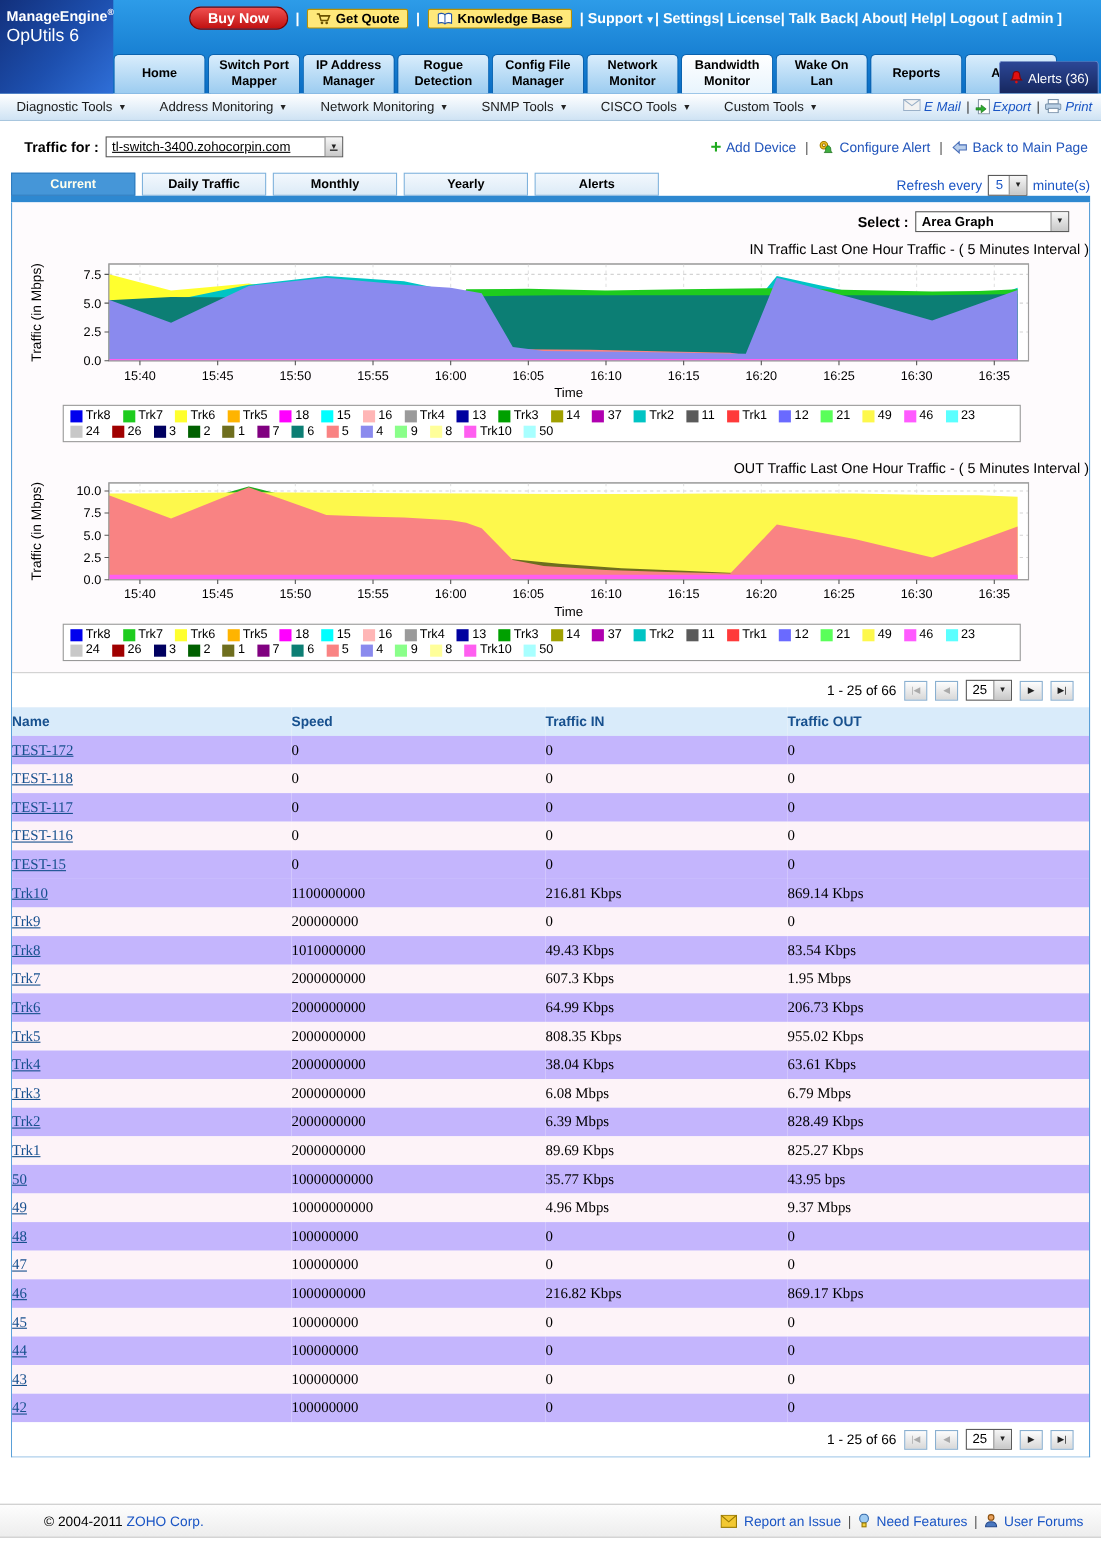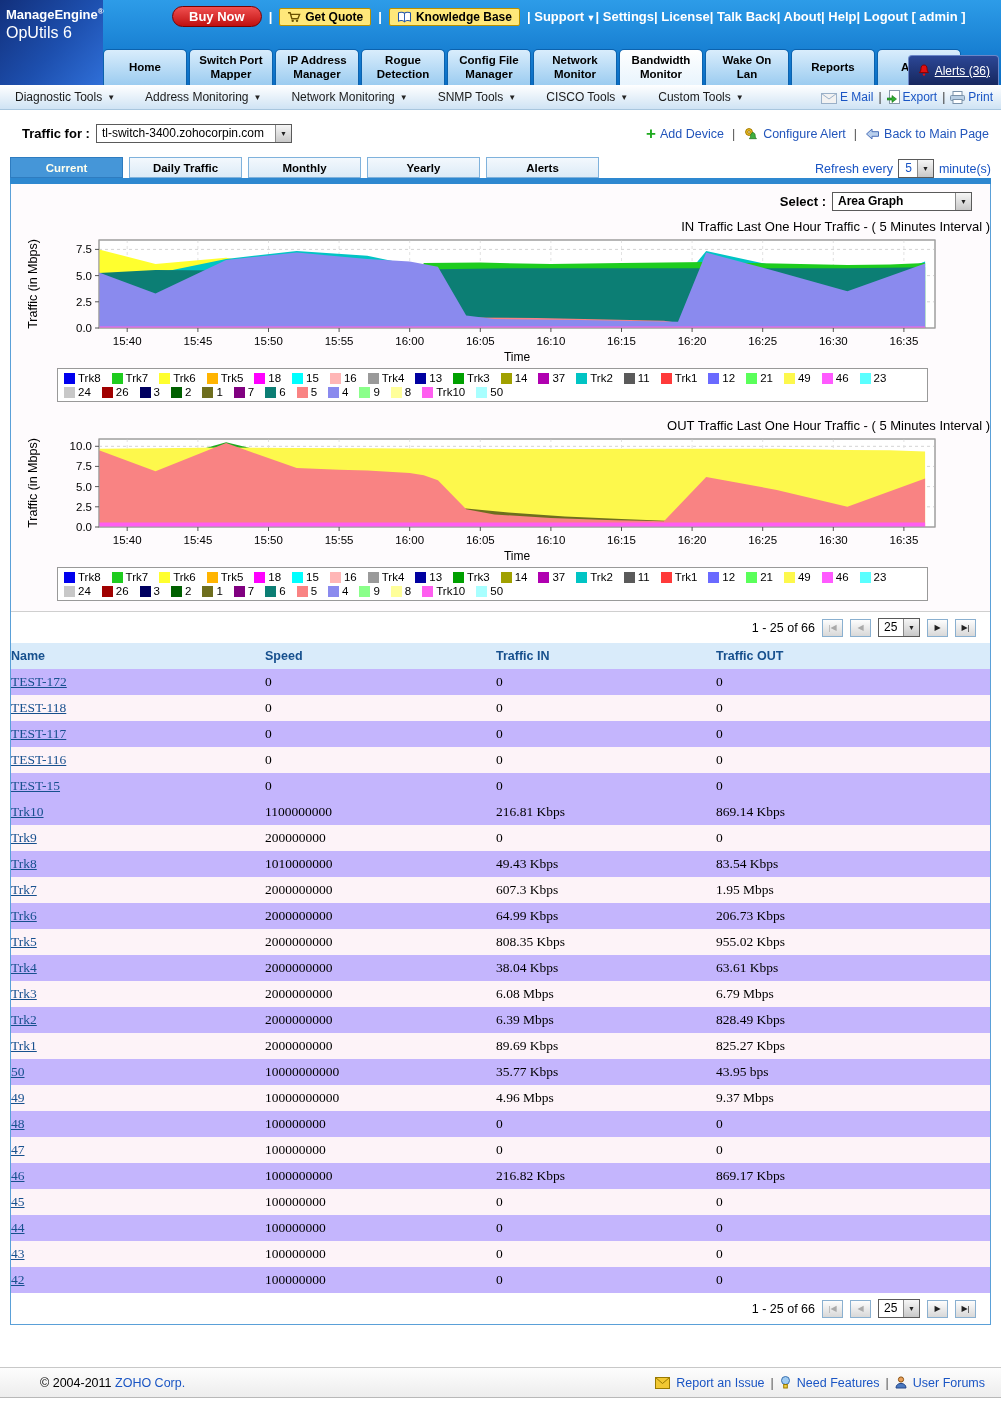--- a/index.html
+++ b/index.html
@@ -28,30 +28,30 @@
               align-items: flex-end; height: 40px; }
   .tab { flex: 0 0 auto; min-width: 70px; max-width: 84px; height: 36px; margin-right: 2px;
          background: linear-gradient(#d9edfc, #9cccf0); border: 1px solid #0b62ae; border-bottom: none;
          border-radius: 5px 5px 0 0; font-size: 11.5px; font-weight: bold; color: #000;
          display: flex; align-items: center; justify-content: center; text-align: center;
          line-height: 1.2; padding: 2px 5px; cursor: pointer; }
   .tab.active { background: linear-gradient(#ffffff, #e8f4fd); }
   .tab.single { min-width: 84px; }
   .alerts-tab { flex: 0 0 auto; height: 30px; margin-left: 5px; display: flex; align-items: center; gap: 4px;
                 background: linear-gradient(#2c4796, #16275e); border: 1px solid #6a86c8; border-bottom: none;
-                border-radius: 4px 4px 0 0; color: #fff; font-size: 12px; padding: 0 8px; cursor: pointer; text-decoration: underline; }
+                border-radius: 4px 4px 0 0; color: #fff; font-size: 12px; padding: 0 8px; cursor: pointer; }
 
   
   .menubar { height: 25px; background: linear-gradient(#ffffff, #cfe3f4); border-bottom: 1px solid #a8c6de;
              display: flex; align-items: center; font-size: 12px; color: #1a1a1a; }
   .menu-item { padding: 0 15px; cursor: pointer; display: flex; align-items: center; gap: 5px; }
   .menu-item .arr { font-size: 8px; color: #222; }
   .menubar-right { margin-left: auto; display: flex; align-items: center; gap: 5px; padding-right: 8px;
                    color: #1a55c4; font-size: 12px; }
-  .menubar-right .lnk { display: inline-flex; align-items: flex-end; gap: 3px; cursor: pointer; }
+  .menubar-right .lnk { display: inline-flex; align-items: flex-start; gap: 3px; cursor: pointer; font-style: italic; }
   .menubar-right .sep { color: #333; }
 
   
   .toolbar { display: flex; align-items: center; padding: 14px 12px 10px 22px; }
   .traffic-label { font-size: 13px; font-weight: bold; margin-right: 6px; }
   .sel { display: inline-flex; align-items: stretch; border: 1px solid #5a5a5a; background: #fff;
          height: 19px; font-size: 12px; cursor: pointer; }
   .sel .val { padding: 1px 5px 0 5px; white-space: nowrap; overflow: hidden; }
   .sel .btn { width: 16px; background: linear-gradient(#f6f6f6, #c8c8c8); border-left: 1px solid #8a8a8a;
               display: flex; align-items: center; justify-content: center; font-size: 7px; color: #222; }
@@ -200,21 +200,21 @@
           <rect x="0.5" y="4.5" width="14" height="5" rx="1" fill="#b9cfe4" stroke="#7a92aa"></rect>
           <rect x="3" y="8.5" width="9" height="4" fill="#fff" stroke="#7a92aa"></rect>
         </svg>
       <span>Print</span>
     </span>
   </span>
 </div>
 
 <div class="toolbar">
   <span class="traffic-label">Traffic for :</span>
-  <span class="sel" style="width:196px;">
+  <span class="sel" style="width:216px;text-decoration:underline;">
     <span class="val" style="flex:1;">tl-switch-3400.zohocorpin.com</span>
     <span class="btn">▼</span>
   </span>
   <span class="toolbar-actions">
     <span class="act">
       <span class="plus-glyph">+</span>
       <span>Add Device</span>
     </span>
     <span class="sep">|</span>
     <span class="act">

